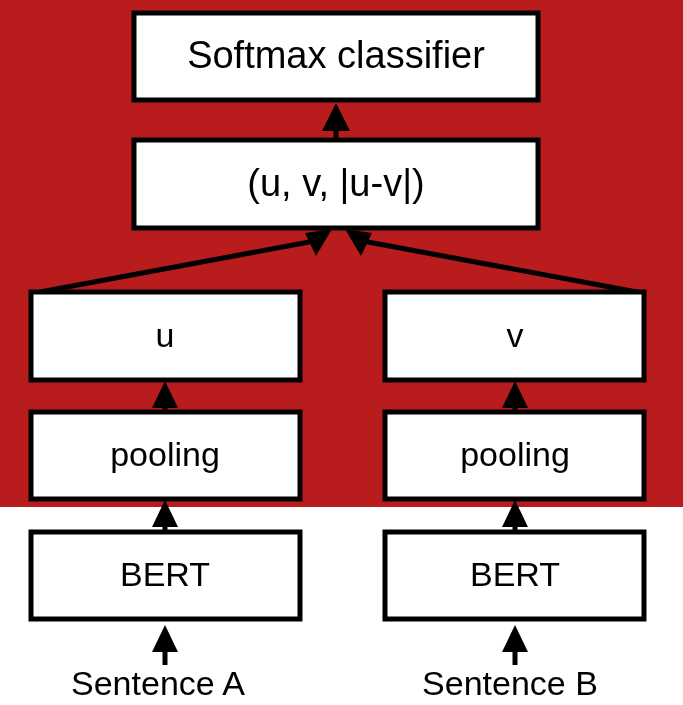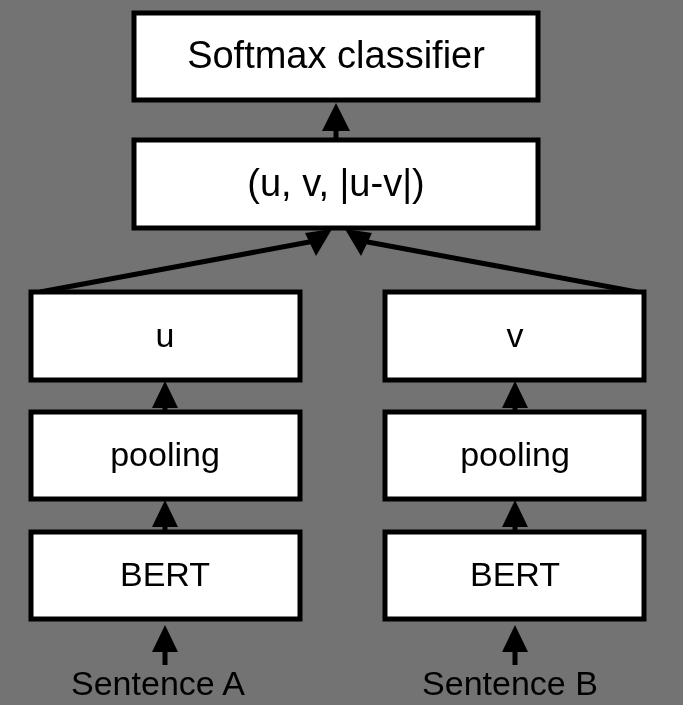--- a/index.html
+++ b/index.html
@@ -9,22 +9,22 @@
   }
   body {
     width: 683px;
     height: 705px;
     font-family: "Liberation Sans", sans-serif;
     overflow: hidden;
   }
   #diagram-root {
     position: relative;
     width: 683px;
-    height: 705px;
-    background: #737373;
+    height: 507px;
+    background: #b91c1c;
   }
   svg.diagram {
     display: block;
     width: 683px;
     height: 705px;
   }
   .node-box {
     fill: #ffffff;
     stroke: #000000;
     stroke-width: 5;

